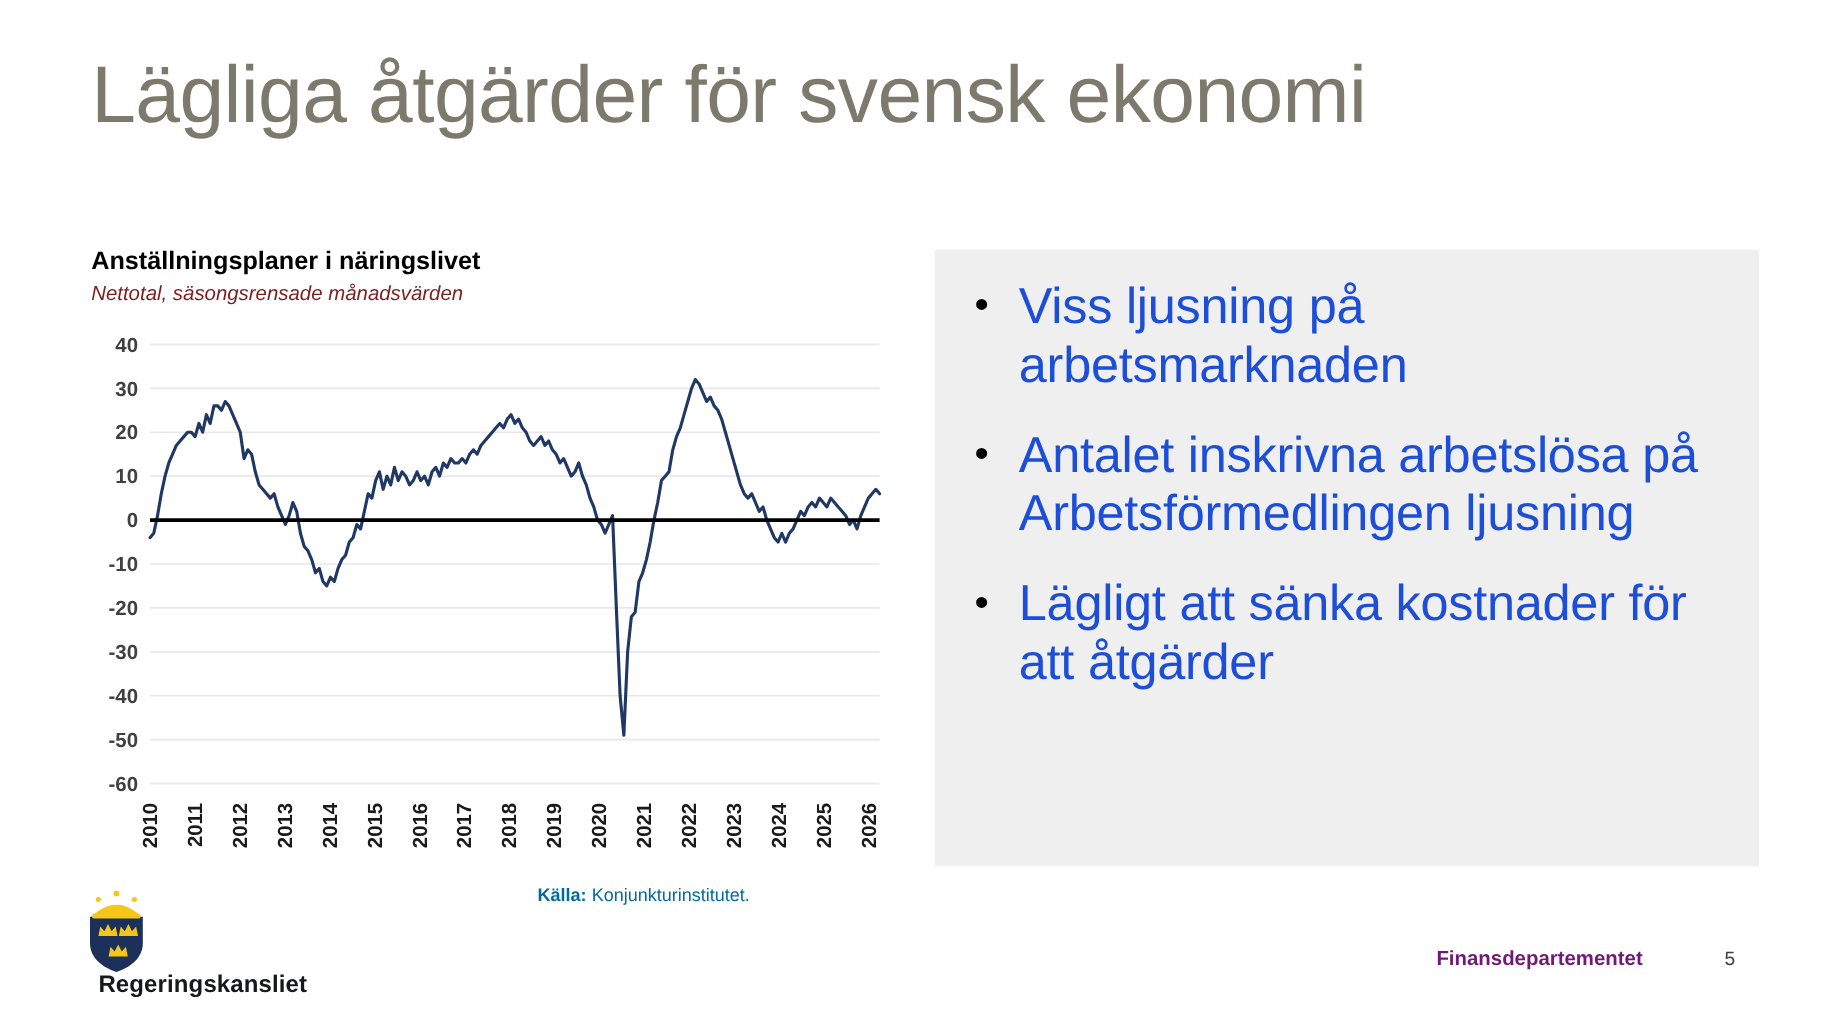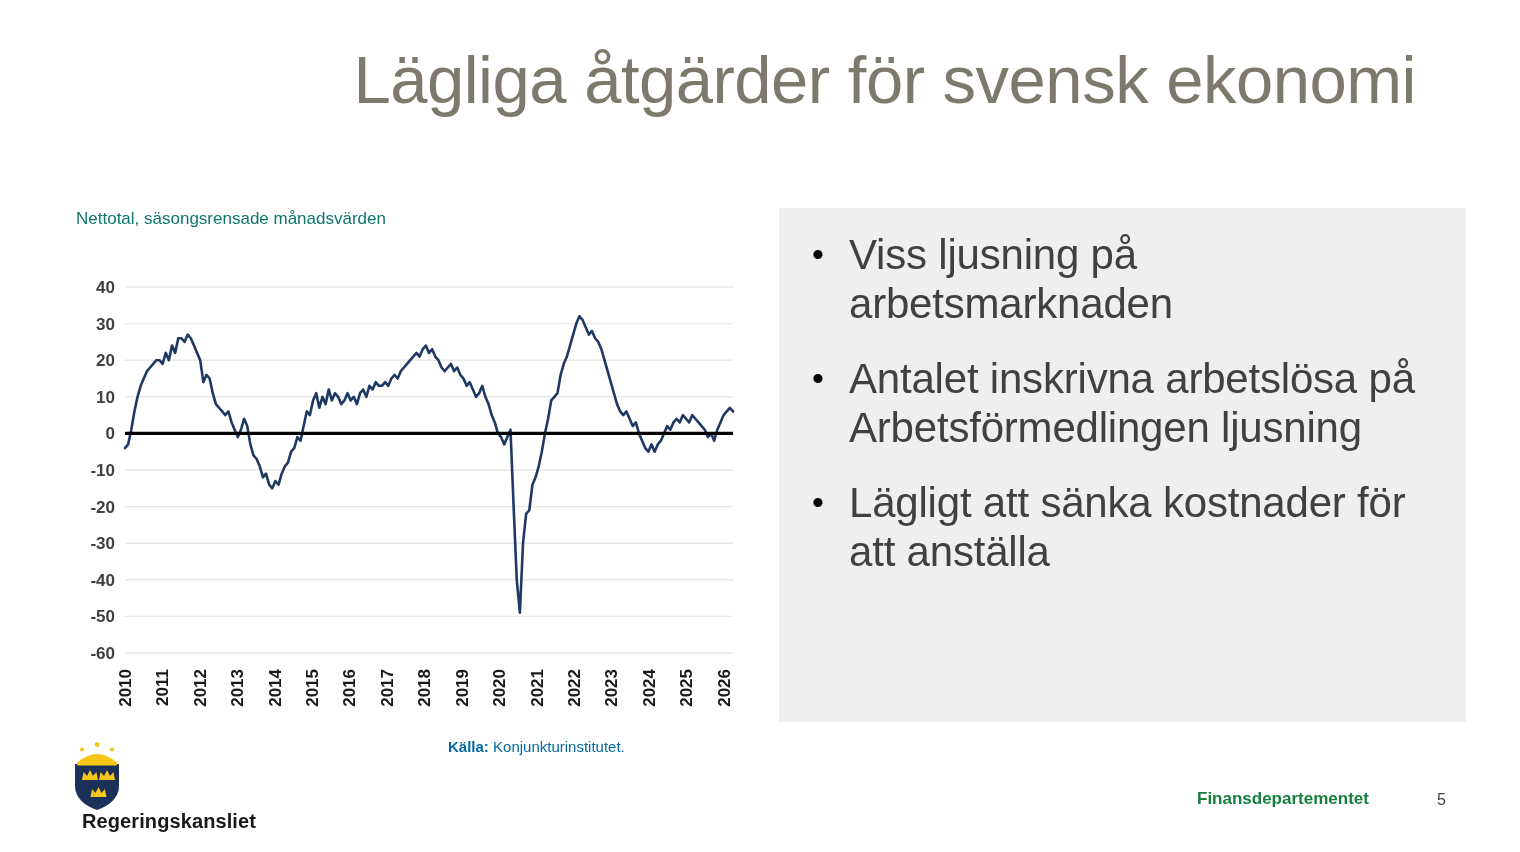--- a/index.html
+++ b/index.html
@@ -32,23 +32,24 @@
   }
   #chart-title {
     font-size:21px;
     font-weight:bold;
     color:#000;
     line-height:1.25;
   }
   #chart-subtitle {
     font-size:17px;
     font-weight:400;
-    color:#0f766e;
+    color:#7f1d1d;
     line-height:1.3;
     margin-top:3px;
+    font-style:italic;
   }
 
   #plot-wrap {
     position:absolute;
     left:0; top:70px;
     width:680px; height:460px;
   }
   #plot-svg { display:block; }
 
   #source-line {
@@ -78,21 +79,21 @@
     flex:0 0 62px;
     font-size:34px;
     line-height:49px;
     color:#000;
     text-align:center;
   }
   .bullet-text {
     flex:1 1 auto;
     font-size:42px;
     line-height:49px;
-    color:#404040;
+    color:#1d4ed8;
     font-weight:400;
     letter-spacing:-0.2px;
   }
 
   
   #footer-logo {
     position:absolute;
     left:70px; top:742px;
     display:flex;
     align-items:flex-start;
@@ -104,40 +105,41 @@
     font-size:20px;
     font-weight:bold;
     color:#17181a;
     letter-spacing:0.1px;
   }
   #footer-dept {
     position:absolute;
     left:1197px; top:789px;
     font-size:17px;
     font-weight:bold;
-    color:#15803d;
+    color:#701a75;
     white-space:nowrap;
   }
   #footer-page {
     position:absolute;
     left:1437px; top:791px;
     font-size:16px;
     color:#3f3f3f;
   }
 
   .ytick { font-size:17px; font-weight:bold; fill:#404040; font-family:"Liberation Sans", sans-serif; }
   .xtick { font-size:17px; font-weight:bold; fill:#1a1a1a; font-family:"Liberation Sans", sans-serif; }
 </style>
 </head>
 <body>
 
-<div id="slide-title" style="color: rgb(125, 122, 109); text-align: right;">Lägliga åtgärder för svensk ekonomi</div>
+<div id="slide-title" style="color: rgb(125, 122, 109);">Lägliga åtgärder för svensk ekonomi</div>
 
 <div id="chart-block">
 
+  <div id="chart-title">Anställningsplaner i näringslivet</div>
 
   <div id="chart-subtitle">Nettotal, säsongsrensade månadsvärden</div>
 
   <div id="plot-wrap">
     <svg id="plot-svg" width="680" height="460" viewBox="0 0 680 460">
       <g id="gridlines">
           <line x1="49" x2="657" y1="12" y2="12" stroke="#e8e8e8" stroke-width="1.4"></line>
           <line x1="49" x2="657" y1="48.599999999999966" y2="48.599999999999966" stroke="#e8e8e8" stroke-width="1.4"></line>
           <line x1="49" x2="657" y1="85.19999999999999" y2="85.19999999999999" stroke="#e8e8e8" stroke-width="1.4"></line>
           <line x1="49" x2="657" y1="121.80000000000001" y2="121.80000000000001" stroke="#e8e8e8" stroke-width="1.4"></line>
@@ -199,21 +201,21 @@
     <span class="bullet-text">Viss ljusning på arbetsmarknaden</span>
   </div>
 
   <div class="bullet-row">
     <span class="bullet-dot">•</span>
     <span class="bullet-text">Antalet inskrivna arbetslösa på Arbetsförmedlingen ljusning</span>
   </div>
 
   <div class="bullet-row">
     <span class="bullet-dot">•</span>
-    <span class="bullet-text">Lägligt att sänka kostnader för att anställa</span>
+    <span class="bullet-text">Lägligt att sänka kostnader för att åtgärder</span>
   </div>
 
 </div>
 
 <div id="footer-logo">
   <svg id="emblem" viewBox="0 0 54 68">
 
     <path id="emblem-shield" d="M5 22 h44 v22 c0 12 -10 20 -22 24 C15 64 5 56 5 44 Z" fill="#1c3159"></path>
 
     <g id="emblem-top-crown" fill="#f5c518">

